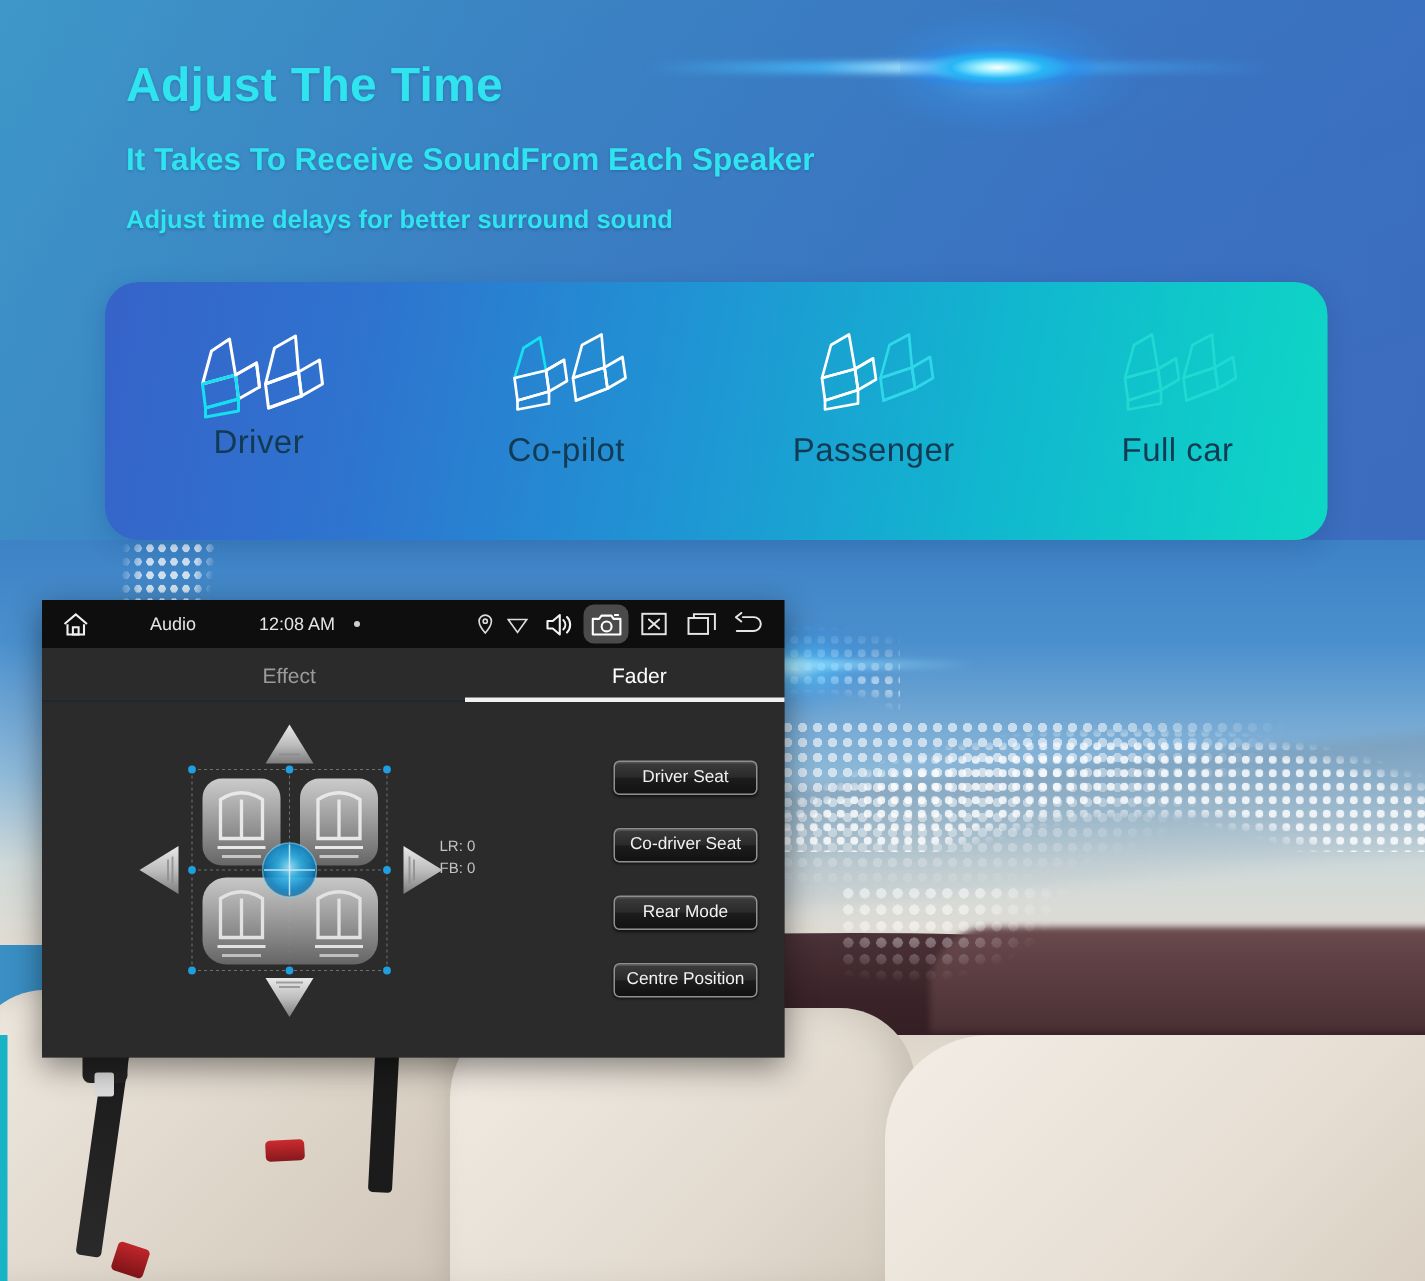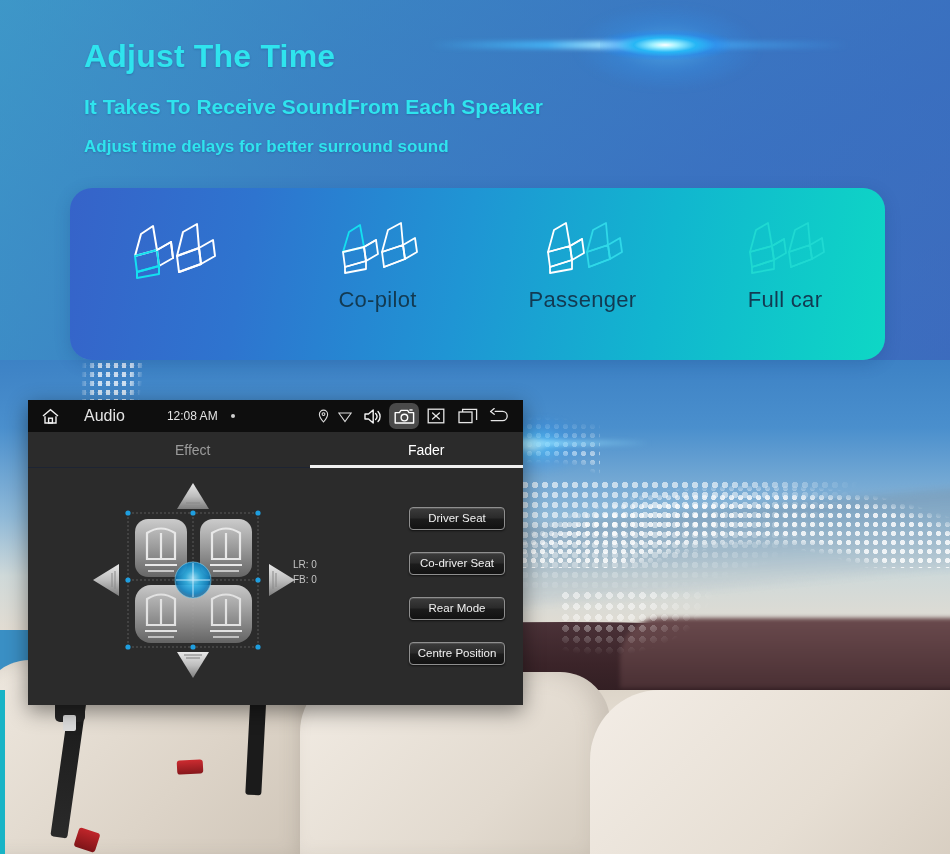--- a/index.html
+++ b/index.html
@@ -216,21 +216,21 @@
     background: #2b2b2b;
     box-shadow: 0 6px 20px rgba(0,0,0,.45);
     overflow: hidden;
   }
   #status-bar {
     position: absolute; left: 0; top: 0; width: 495px; height: 32px;
     background: #0e0e0e;
     display: flex; align-items: center;
   }
   .sb-home { margin-left: 13px; display: flex; align-items: center; }
-  .sb-label { margin-left: 24px; font-size: 16px; color: #e4e4e4; }
+  .sb-label { margin-left: 40px; font-size: 12px; color: #e4e4e4; }
   .sb-time { margin-left: 42px; font-size: 12px; color: #e4e4e4; font-weight: 500; text-align: right; }
   .sb-dot { margin-left: 13px; width: 4px; height: 4px; border-radius: 50%; background: #cfcfcf; }
   .sb-right { margin-left: auto; display: flex; align-items: center; gap: 2px; padding-right: 8px; }
   .sb-ic {
     width: 30px; height: 26px; display: flex; align-items: center; justify-content: center;
   }
   .sb-ic.small { width: 20px; }
   .sb-ic.active { background: #4a4a4a; border-radius: 7px; }
 
   #tabs {
@@ -336,20 +336,21 @@
           <path d="M14 60 L36 54 L36 62 L14 66 Z" stroke="#14e0f0"></path>
           <path d="M48 30 L50 46" stroke="#ffffff"></path>
           <path d="M34 38 L48 30" stroke="#ffffff"></path>
 
           <path d="M54 44 L60 20 L74 12 L76 36 Z" stroke="#ffffff"></path>
           <path d="M76 36 L90 28 L92 44 L78 52 Z" stroke="#ffffff"></path>
           <path d="M54 44 L76 36 L78 52 L56 60 Z" stroke="#ffffff"></path>
           <path d="M56 60 L78 52" stroke="#ffffff"></path>
         </g>
       </svg>
+      <div class="seat-opt-label" style="top:94px;">Driver</div>
     </div>
 
     <div class="seat-opt" style="left:205px;width:205px;">
       <svg class="seat-svg" width="90" height="72" viewBox="0 0 90 72">
         <g fill="none" stroke-width="1.8" stroke-linejoin="round" stroke-linecap="round">
           <path d="M10 40 L16 20 L27 13 L31 35 Z" stroke="#14e0f0"></path>
           <path d="M31 35 L43 28 L45 42 L33 49 Z" stroke="#ffffff"></path>
           <path d="M10 40 L31 35 L33 49 L12 55 Z" stroke="#ffffff"></path>
           <path d="M12 55 L33 49 L33 57 L12 61 Z" stroke="#ffffff"></path>
           <path d="M31 35 L43 28" stroke="#ffffff"></path>

